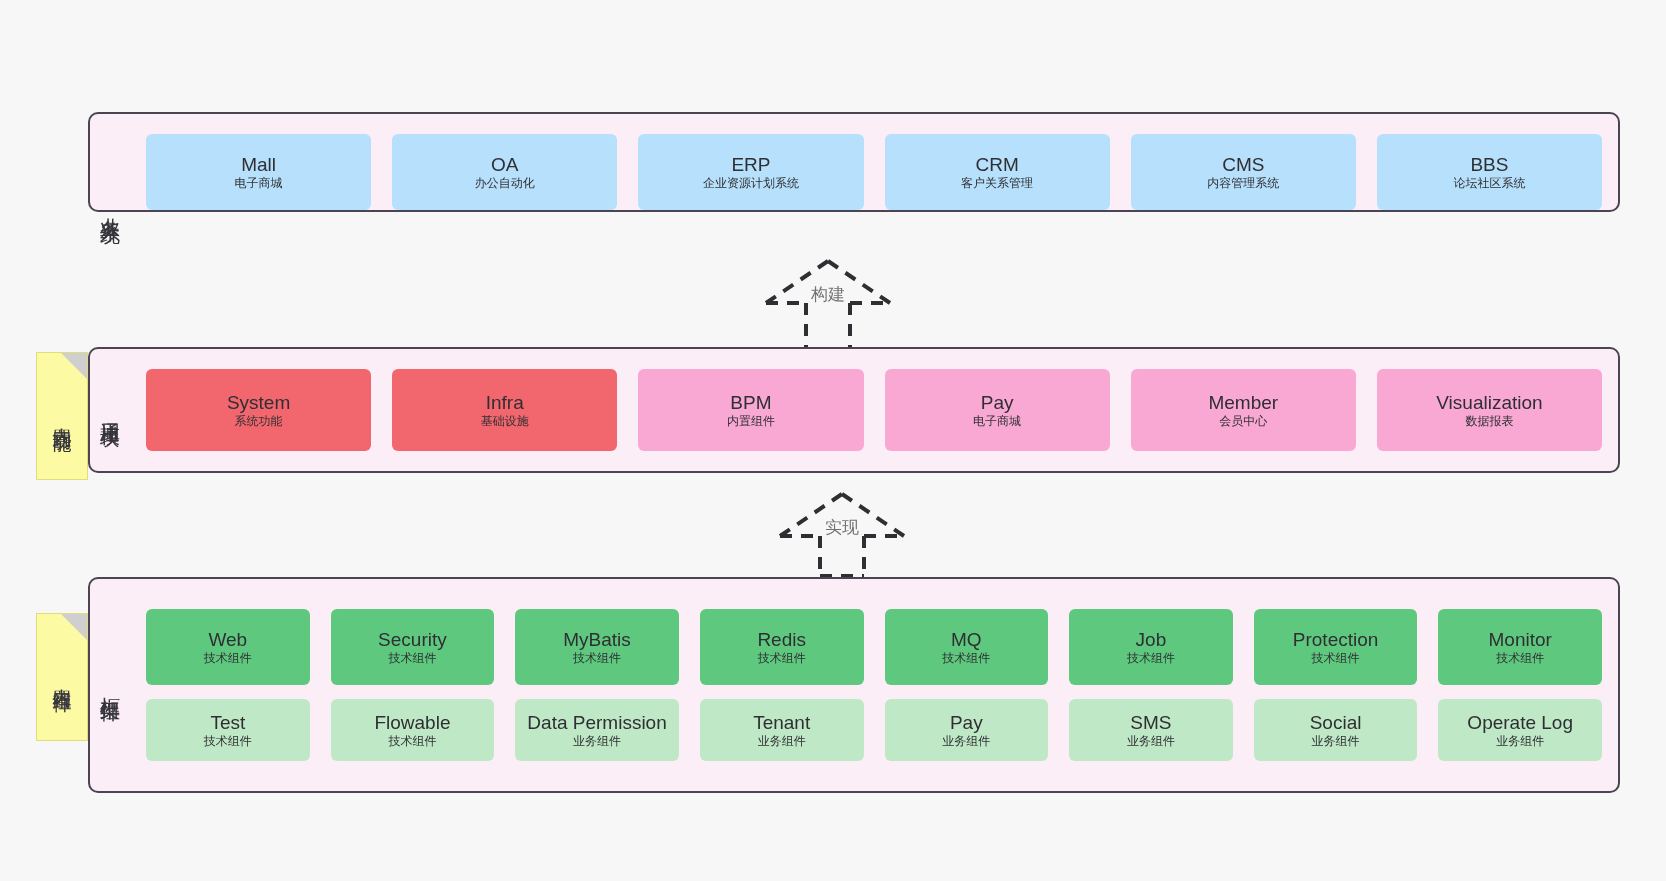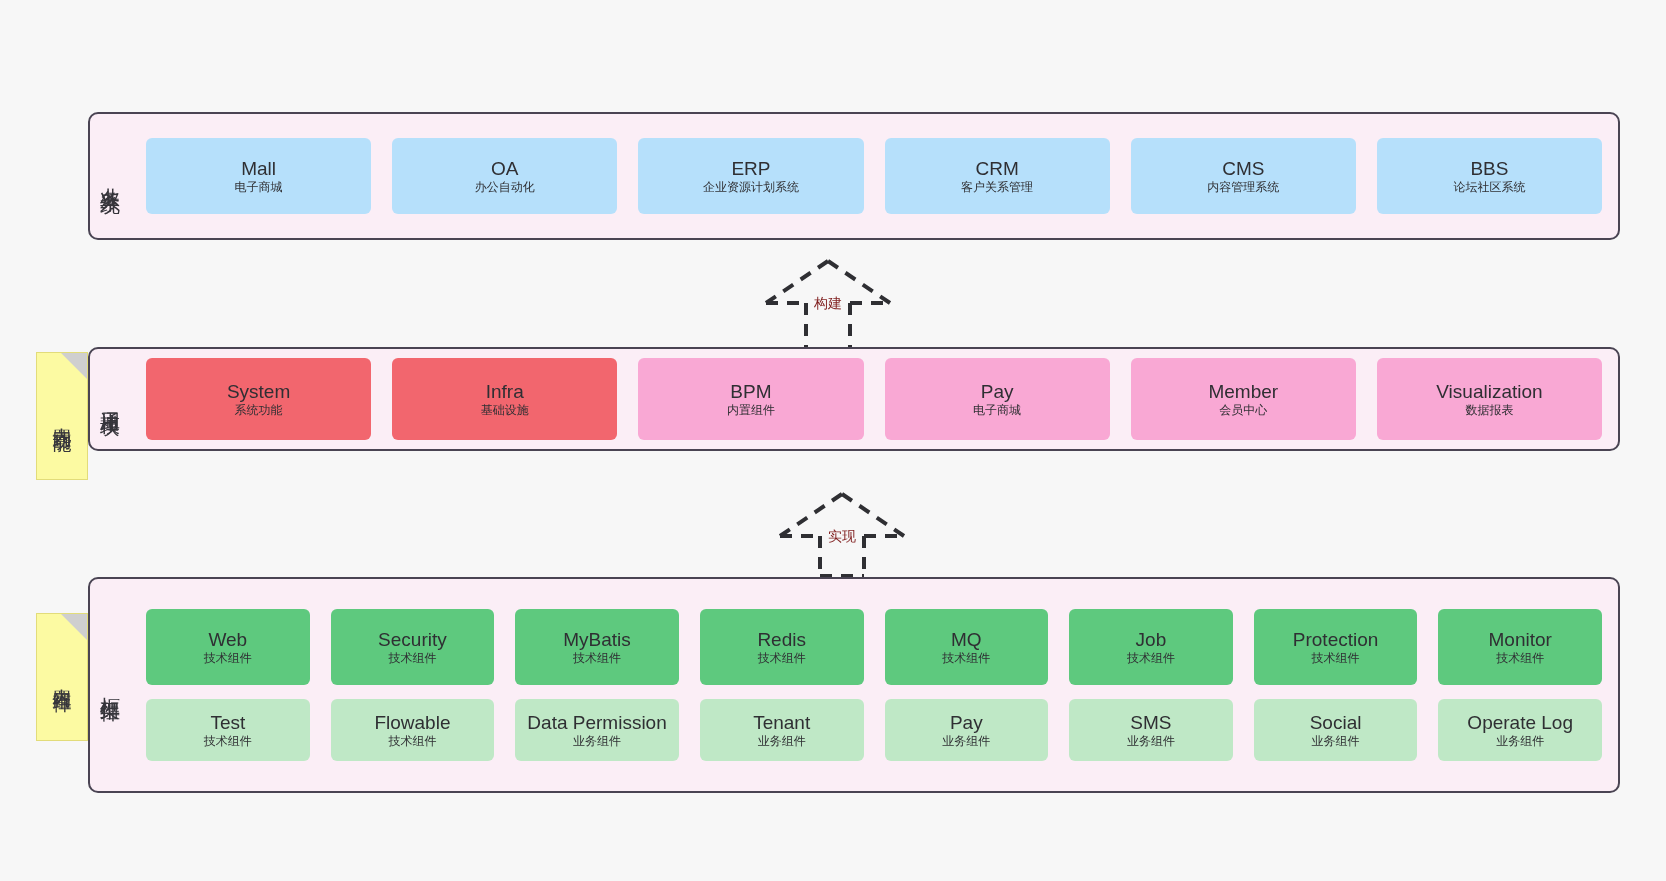--- a/index.html
+++ b/index.html
@@ -108,34 +108,34 @@
   .arrow {
     position: absolute;
     width: 160px;
     height: 100px;
   }
   .arrow svg { display: block; overflow: visible; }
   .arrow .alabel {
     position: absolute;
     left: 50%;
     transform: translateX(-50%);
-    top: 40px;
-    font-size: 14px;
-    color: #7f1d1d;
+    top: 28px;
+    font-size: 17px;
+    color: #737373;
     background: transparent;
     white-space: nowrap;
     user-select: none;
   }
 </style>
 </head>
 <body>
 
 <div id="canvas">
 
-  <div class="layer" id="layer-business" style="left:88px; top:112px; width:1532px; height:128px;">
+  <div class="layer" id="layer-business" style="left:88px; top:112px; width:1532px; height:100px;align-items:flex-end;">
     <div class="layer-title">业务系统</div>
     <div class="layer-body">
       <div class="row biz-row">
 
         <div class="card">
           <span class="en">Mall</span>
           <span class="cn">电子商城</span>
         </div>
         <div class="card">
           <span class="en">OA</span>
@@ -174,21 +174,21 @@
         <path d="M 58 96 L 102 96"></path>
       </g>
     </svg>
     <span class="alabel">构建</span>
   </div>
 
   <div class="note" style="left:36px; top:352px; width:52px; height:128px;">
     <span>内置功能</span>
   </div>
 
-  <div class="layer" id="layer-modules" style="left:88px; top:347px; width:1532px; height:104px;">
+  <div class="layer" id="layer-modules" style="left:88px; top:347px; width:1532px; height:126px;">
     <div class="layer-title">通用模块</div>
     <div class="layer-body">
       <div class="row mod-row">
 
         <div class="card accent">
           <span class="en">System</span>
           <span class="cn">系统功能</span>
         </div>
         <div class="card accent">
           <span class="en">Infra</span>

